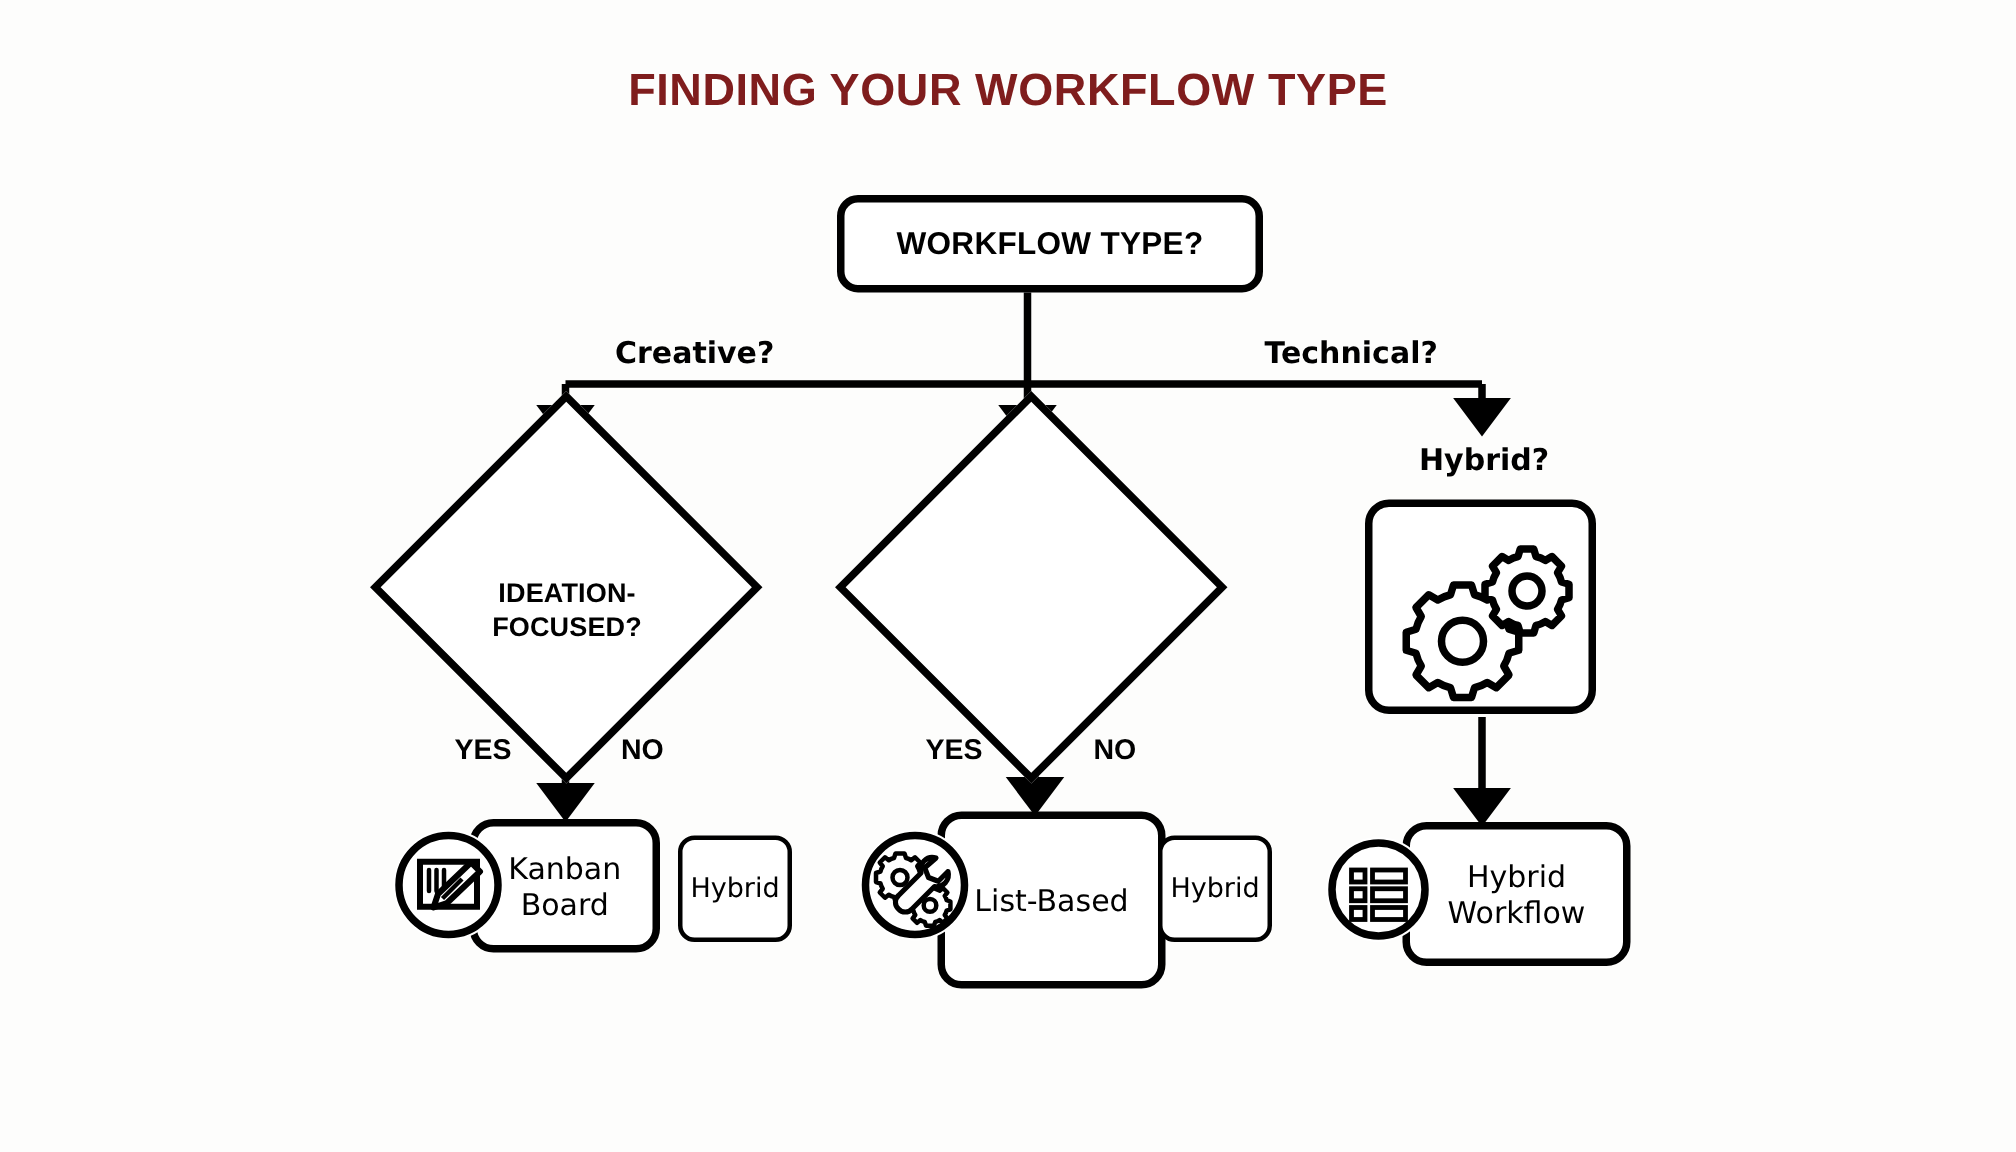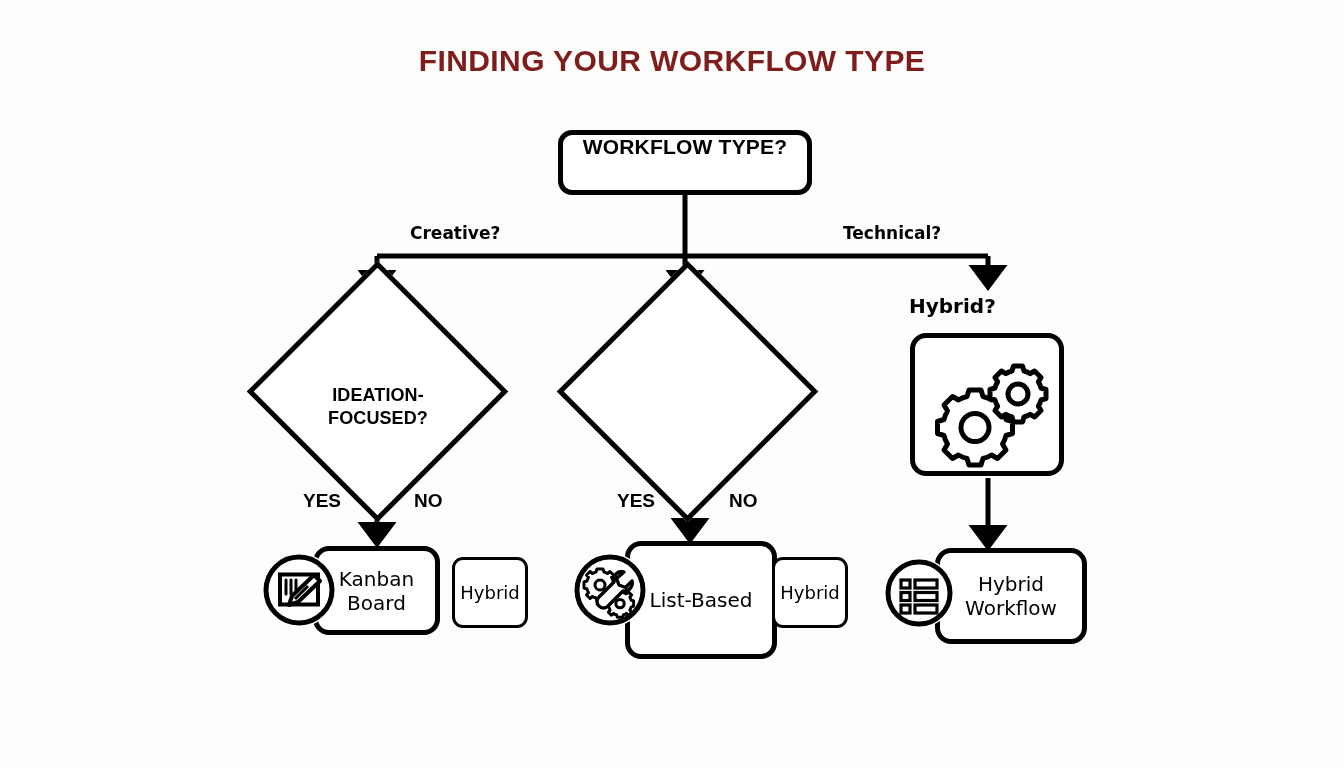--- a/index.html
+++ b/index.html
@@ -36,46 +36,46 @@
     font-size: 30px;
     letter-spacing: 0.4px;
     color: #7f1d1d;
   }
 
   
   .root-box {
     position: absolute;
     left: 558px;
     top: 130px;
-    width: 254px;
+    width: 284px;
     height: 65px;
     box-sizing: border-box;
     border: 5px solid #000;
     border-radius: 14px;
     background: #fff;
     display: flex;
-    align-items: flex-start;
+    align-items: center;
     justify-content: center;
     font-family: "Liberation Sans", sans-serif;
     font-weight: bold;
     font-size: 21px;
     letter-spacing: 0.2px;
   }
 
   
   .edge-label {
     position: absolute;
     font-family: "DejaVu Sans", sans-serif;
     font-weight: bold;
-    font-size: 17px;
+    font-size: 20px;
     white-space: nowrap;
   }
   .lbl-creative  { left: 410px; top: 223px; }
   .lbl-technical { left: 843px; top: 223px; }
-  .lbl-hybridq   { left: 909px; top: 294px; font-size: 20px; }
+  .lbl-hybridq   { left: 946px; top: 294px; font-size: 20px; }
 
   
   .diamond {
     position: absolute;
     width: 185px;
     height: 185px;
     transform: rotate(45deg);
     border: 5px solid #000;
     background: #fff;
     box-sizing: border-box;

